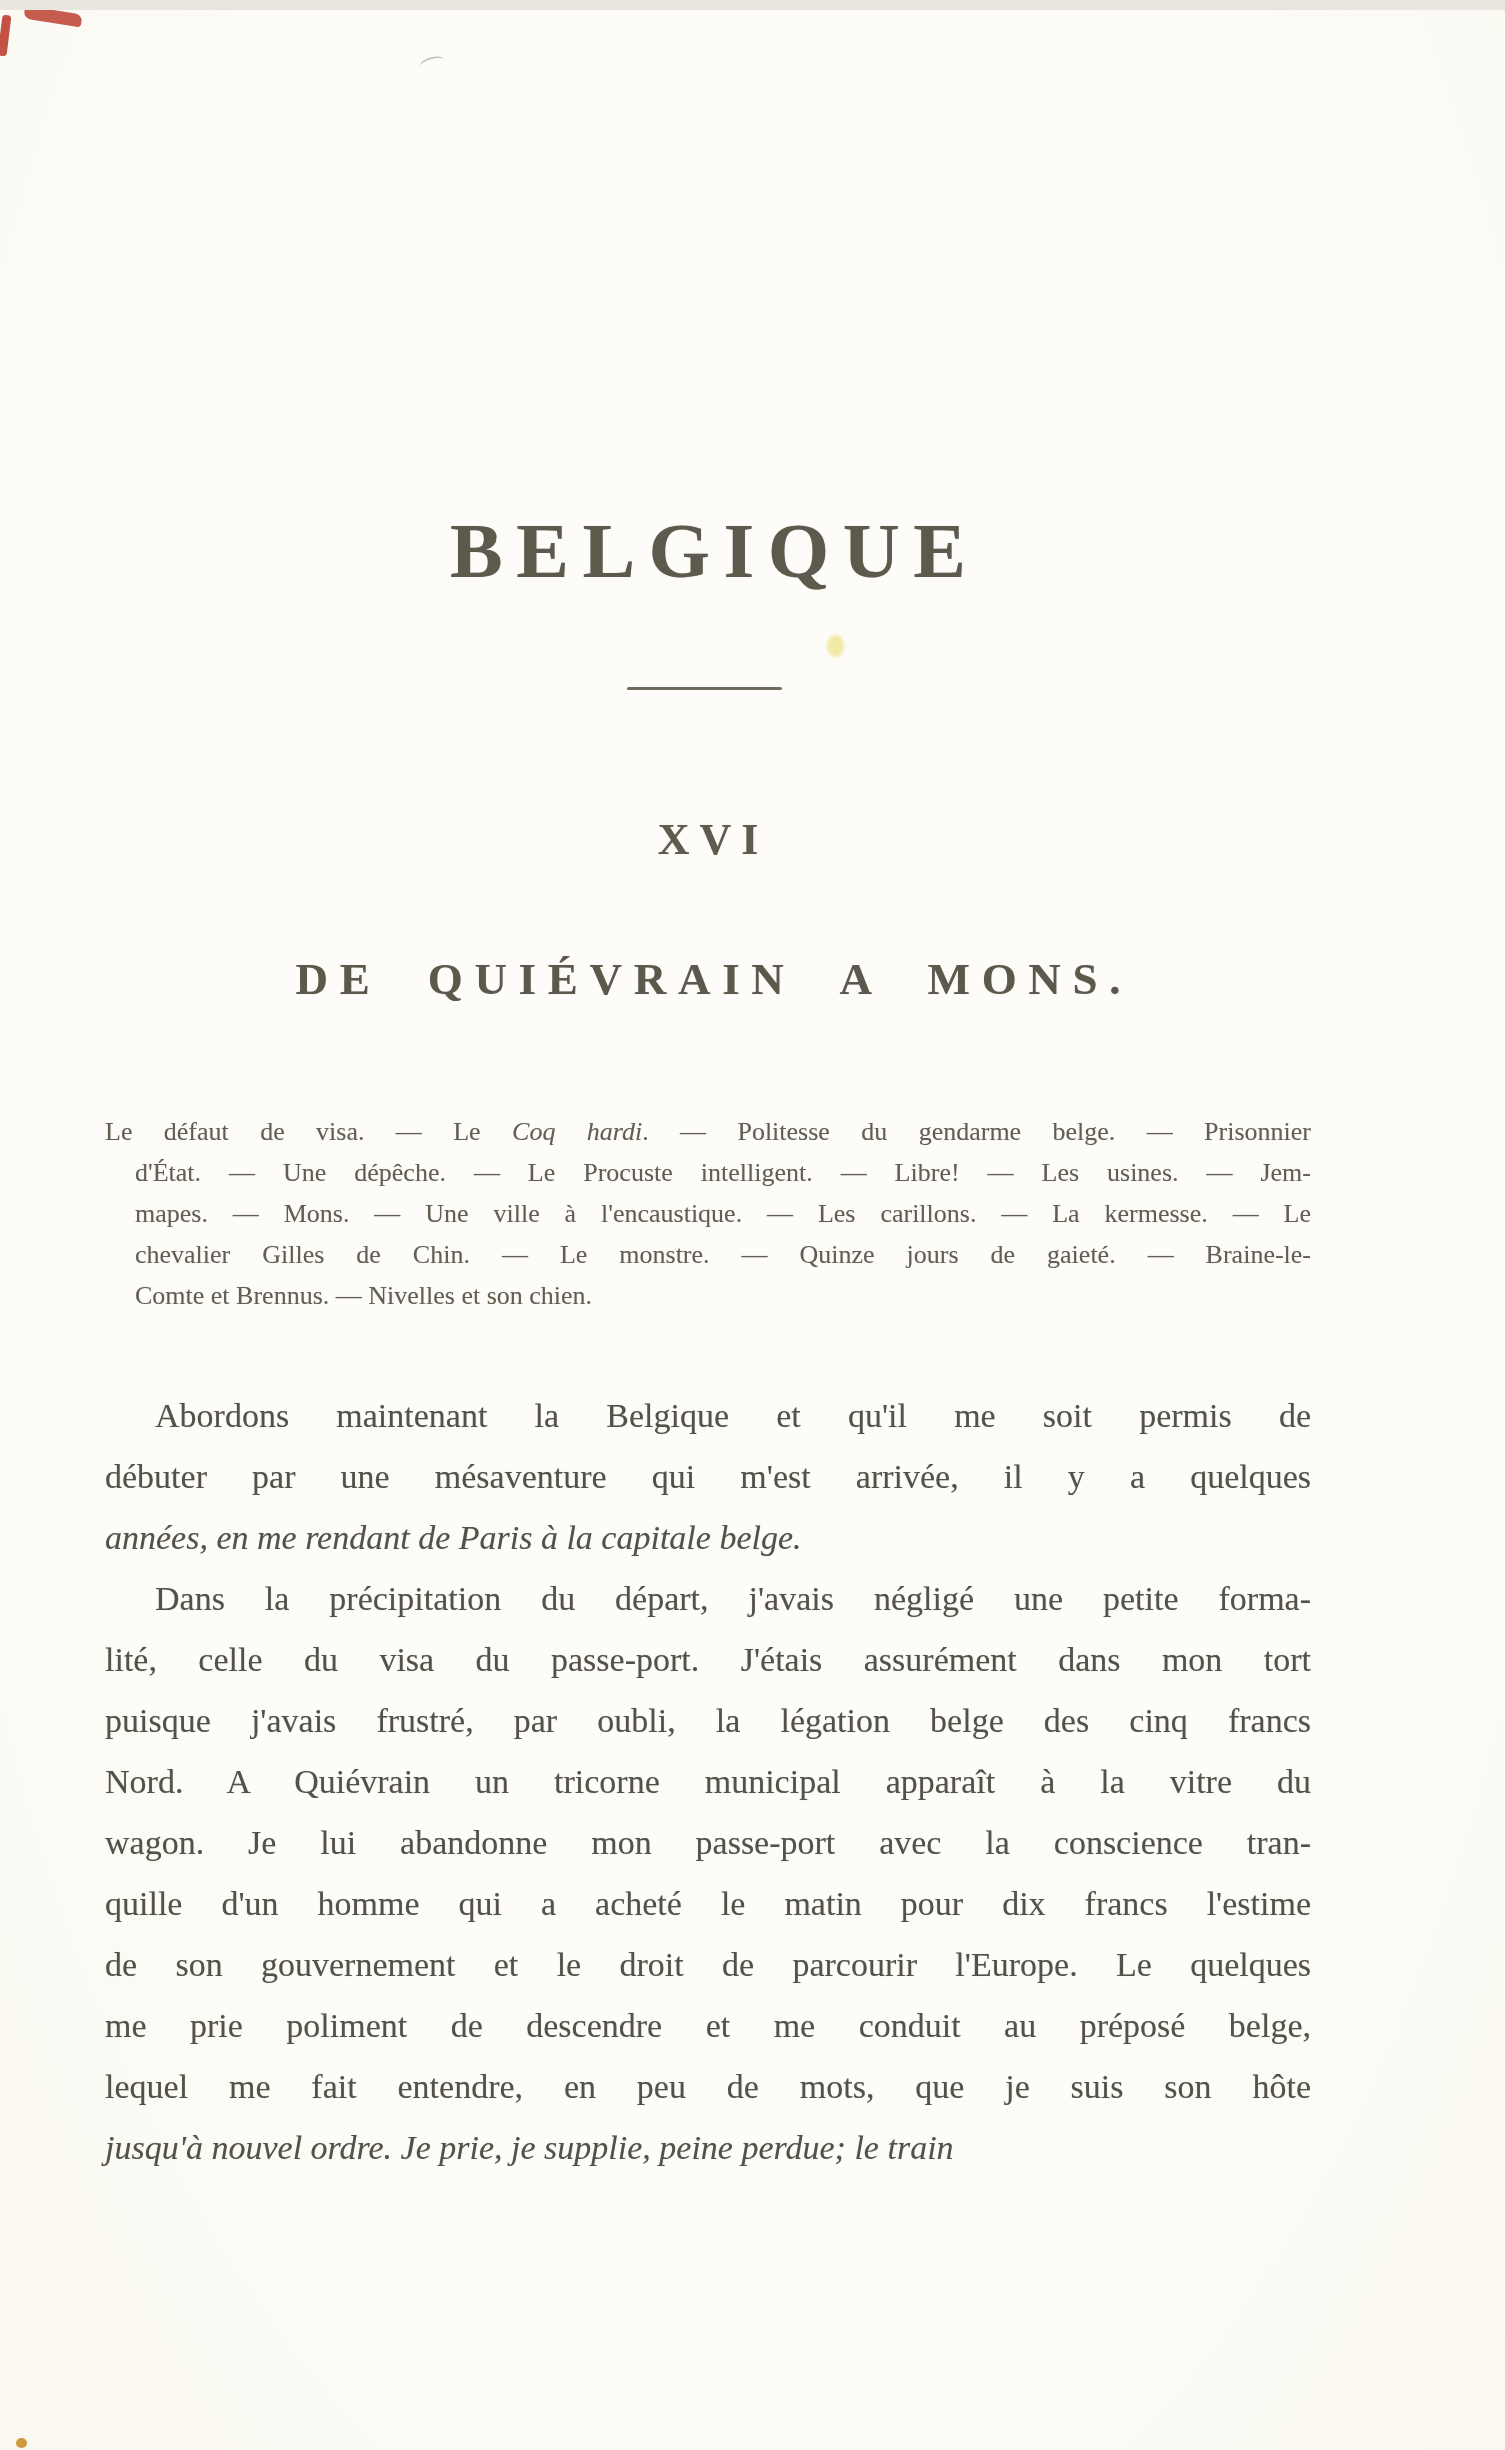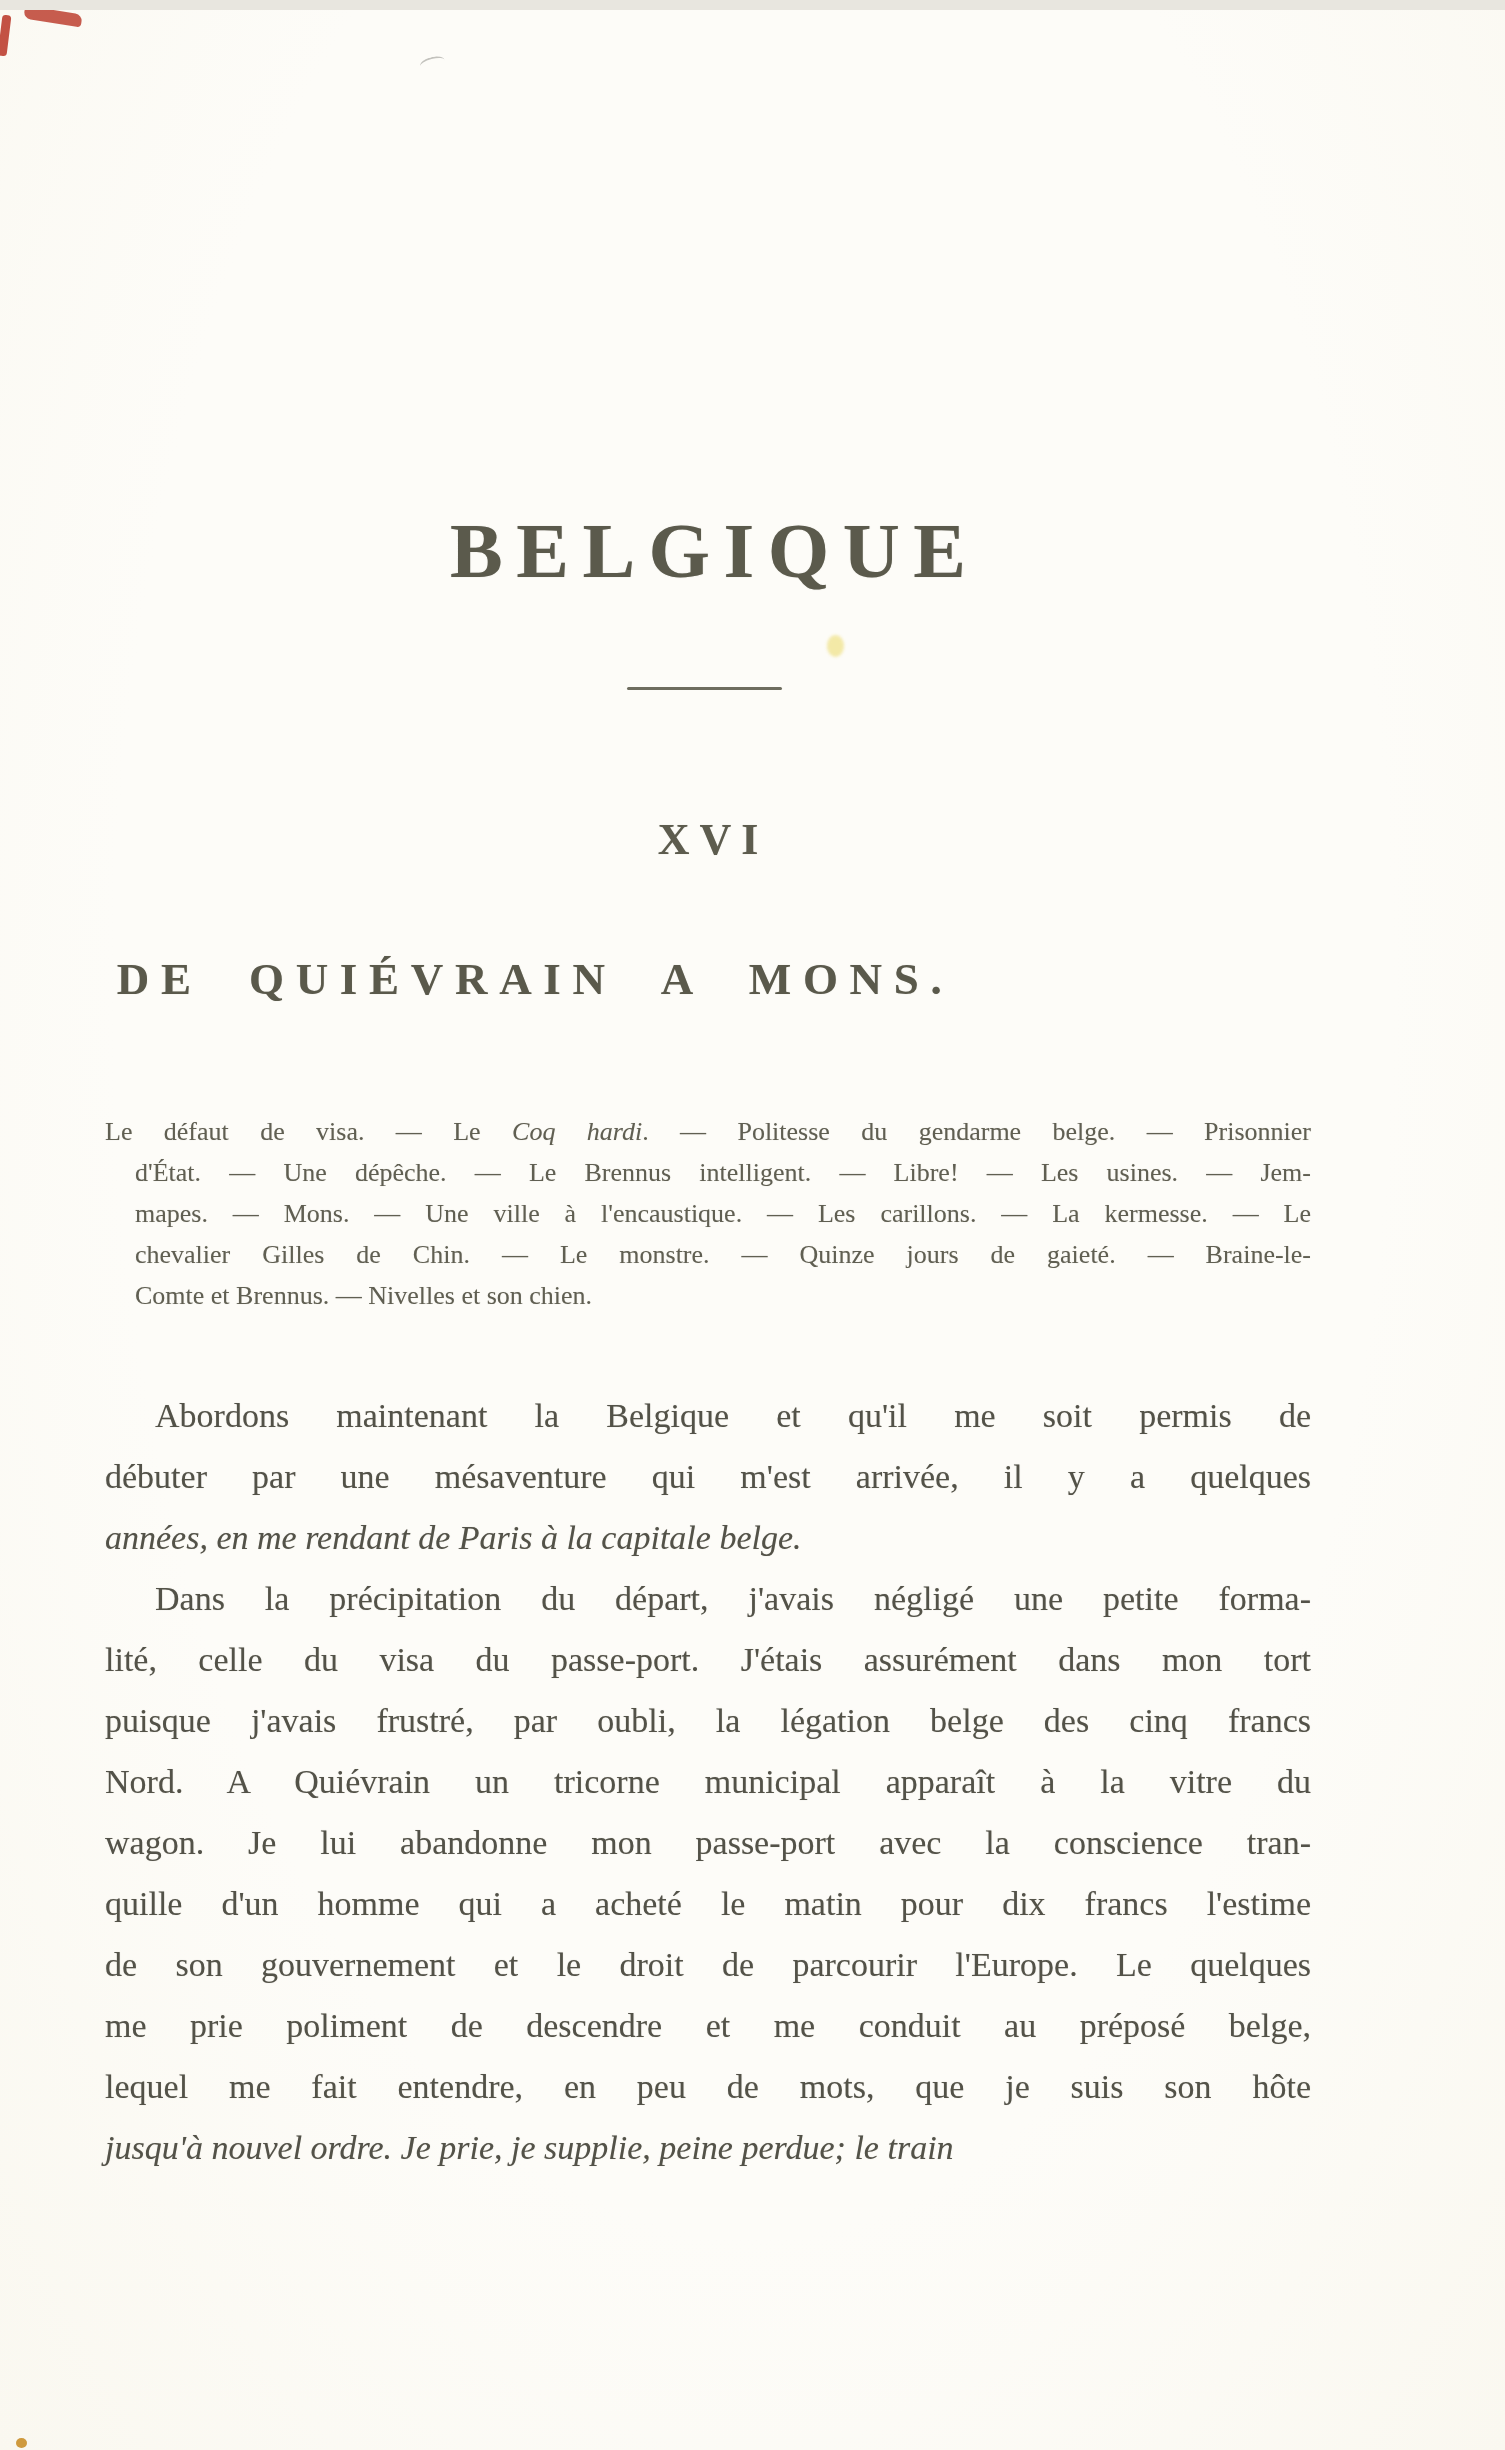--- a/index.html
+++ b/index.html
@@ -32,20 +32,21 @@
   .chapter-number {
     position: absolute; top: 804px; left: 105px; width: 1206px;
     text-align: center;
     font-size: 44px; font-weight: bold;
     letter-spacing: 10px; text-indent: 10px;
     color: #5d5c4e;
     text-shadow: 0 0 0.9px rgba(80,79,68,.3);
   }
   .chapter-title {
     position: absolute; top: 943px; left: 105px; width: 1206px;
+    text-align: center;
     font-size: 45px; font-weight: bold;
     letter-spacing: 11.7px; text-indent: 11.7px;
     word-spacing: 23.4px;
     color: #5a594b;
     text-shadow: 0 0 0.9px rgba(80,79,68,.3);
   }
   
   .summary {
     position: absolute; top: 1101px; left: 105px; width: 1206px;
     font-size: 26px; line-height: 41px;
@@ -111,21 +112,21 @@
   <div class="artifact bottom-strip strip-b" style="background: rgb(31, 94, 73);"></div>
   <div class="artifact bottom-strip strip-c" style="background: rgb(24, 36, 32);"></div>
 
   <div class="title-block">BELGIQUE</div>
   <div class="rule"></div>
   <div class="chapter-number">XVI</div>
   <div class="chapter-title">DE QUIÉVRAIN A MONS.</div>
 
   <div class="summary">
       <div class="sum-line first"><span>Le défaut de visa. — Le </span><em>Coq hardi</em><span>. — Politesse du gendarme belge. — Prisonnier</span></div>
-      <div class="sum-line">d'État. — Une dépêche. — Le Brennus intelligent. — Libre! — Les usines. — Jem-</div>
+      <div class="sum-line">d'État. — Une dépêche. — Le Procuste intelligent. — Libre! — Les usines. — Jem-</div>
       <div class="sum-line">mapes. — Mons. — Une ville à l'encaustique. — Les carillons. — La kermesse. — Le</div>
       <div class="sum-line">chevalier Gilles de Chin. — Le monstre. — Quinze jours de gaieté. — Braine-le-</div>
       <div class="sum-line last">Comte et Brennus. — Nivelles et son chien.</div>
     </div>
 
   <div class="body-text">
       <div class="paragraph">
         <div class="body-line indent">Abordons maintenant la Belgique et qu'il me soit permis de</div>
         <div class="body-line">débuter par une mésaventure qui m'est arrivée, il y a quelques</div>
         <div class="body-line last">années, en me rendant de Paris à la capitale belge.</div>

